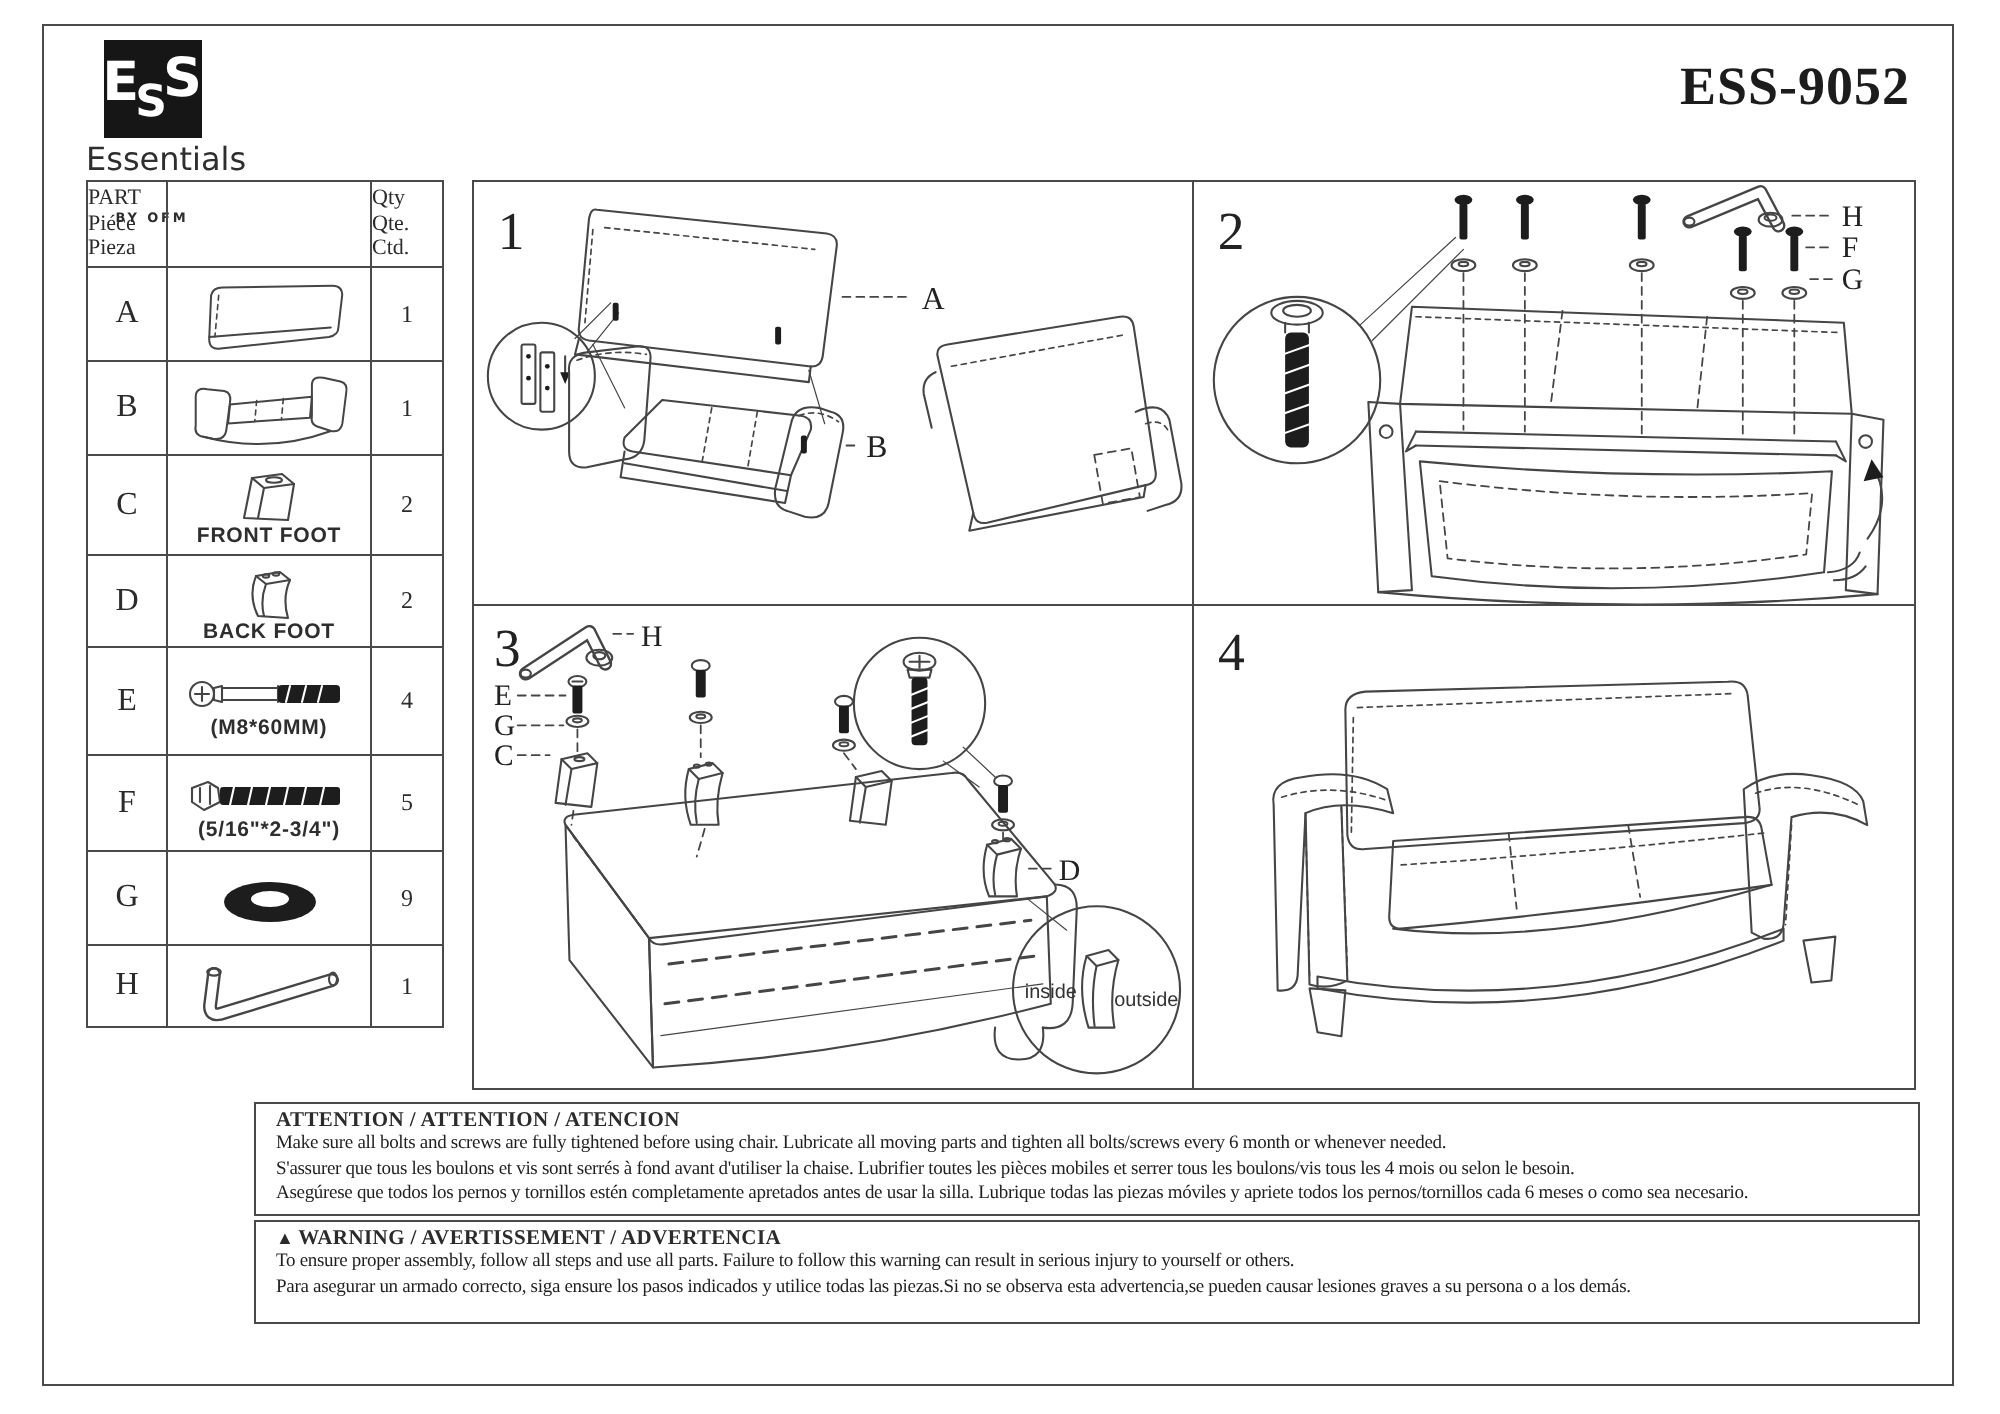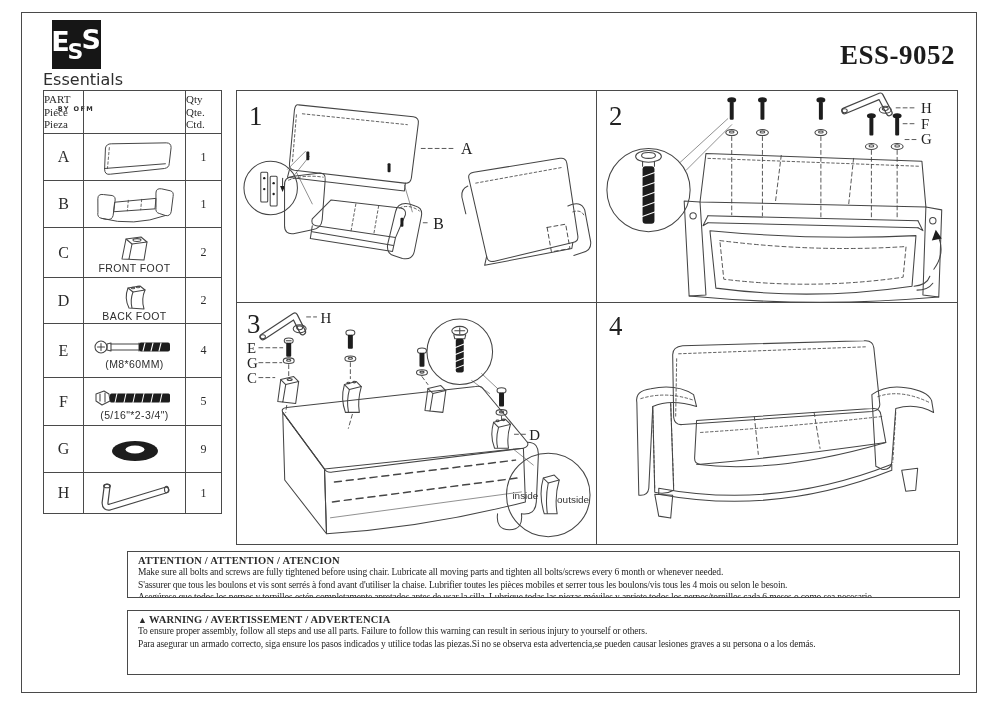--- a/index.html
+++ b/index.html
@@ -14,32 +14,32 @@
   .logo-square{width:49px;height:49px;background:#161616;margin:0 auto;display:flex;
                align-items:center;justify-content:center;color:#fff;
                font-family:"DejaVu Sans", sans-serif;font-weight:bold;}
   .logo-square .l-e{font-size:27px;transform:translateY(-3px);}
   .logo-square .l-s1{font-size:22px;transform:translateY(7px);margin:0 -2px;}
   .logo-square .l-s2{font-size:27px;transform:translateY(-5px);}
   .brand{font-family:"DejaVu Sans", sans-serif;font-size:16px;color:#2e2e2e;margin-top:1px;}
   .tagline{font-family:"DejaVu Sans", sans-serif;font-size:6.5px;font-weight:bold;
            letter-spacing:1.4px;color:#2e2e2e;margin-top:16px;}
 
-  .model{top:40px;left:760px;width:195px;text-align:right;font-size:27px;font-weight:bold;
+  .model{top:28px;left:760px;width:195px;text-align:right;font-size:27px;font-weight:bold;
          letter-spacing:.5px;color:#1c1c1c;}
 
   
   table.parts{left:43px;top:90px;position:absolute;border-collapse:collapse;border-radius:16px;}
   table.parts td{border:1px solid #4a4a4a;padding:0;vertical-align:middle;}
   td.c-letter{width:40px;text-align:center;font-size:16px;}
   td.c-img{width:102px;text-align:center;}
   td.c-qty{width:36px;text-align:center;font-size:12px;}
   td.c-head{font-size:11px;line-height:1.18;text-align:left;padding:2px 2px 2px 5px;vertical-align:top;}
   .cap{font-family:"Liberation Sans", sans-serif;font-size:10.5px;color:#2e2e2e;
-       letter-spacing:.4px;line-height:1;margin-top:-1px;}
+       letter-spacing:.4px;line-height:1;margin-top:-1px;font-weight:bold;}
   td.c-img svg{display:block;margin:2px auto 0;}
 
   
   .dgrid{left:236px;top:90px;width:722px;height:455px;border:1px solid #4a4a4a;}
   .drow{display:flex;}
   .drow1{height:212px;border-bottom:1px solid #4a4a4a;}
   .drow2{height:241px;}
   .dcell{width:360px;height:100%;}
   .dcell.first{border-right:1px solid #4a4a4a;}
   .dcell svg{display:block;width:100%;height:100%;}
@@ -54,23 +54,23 @@
   .lineart .dash{stroke-dasharray:4 3;stroke-width:.9;}
   .lineart .stitch{stroke-dasharray:2.6 2.4;stroke-width:.85;}
   .lineart .stripe{stroke-dasharray:7 5;stroke-width:1.5;}
   .lineart .thin{stroke-width:.6;}
   .lineart .tube-o{stroke-width:7;}
   .lineart .tube-i{stroke:#fff;stroke-width:4.6;}
   .lineart text{fill:#222;stroke:none;font-family:"Liberation Serif", serif;}
   .lineart text.sans{font-family:"Liberation Sans", sans-serif;fill:#333;}
 
   
-  .notice{left:127px;top:551px;width:833px;height:47px;border:1px solid #4a4a4a;
+  .notice{left:127px;top:551px;width:833px;height:57px;border:1px solid #4a4a4a;
           padding:3px 10px;overflow:hidden;}
-  .notice.warn{top:610px;height:65px;}
+  .notice.warn{top:610px;height:52px;}
   .n-title{font-size:10.5px;font-weight:bold;letter-spacing:.2px;white-space:nowrap;}
   .n-line{font-size:9.5px;letter-spacing:-.15px;line-height:12.6px;white-space:nowrap;color:#1f1f1f;}
   .tri{font-size:9px;margin-right:2px;}
 </style>
 </head>
 <body>
 
 <div class="sheet">
   <div class="abs page-border"></div>
 

